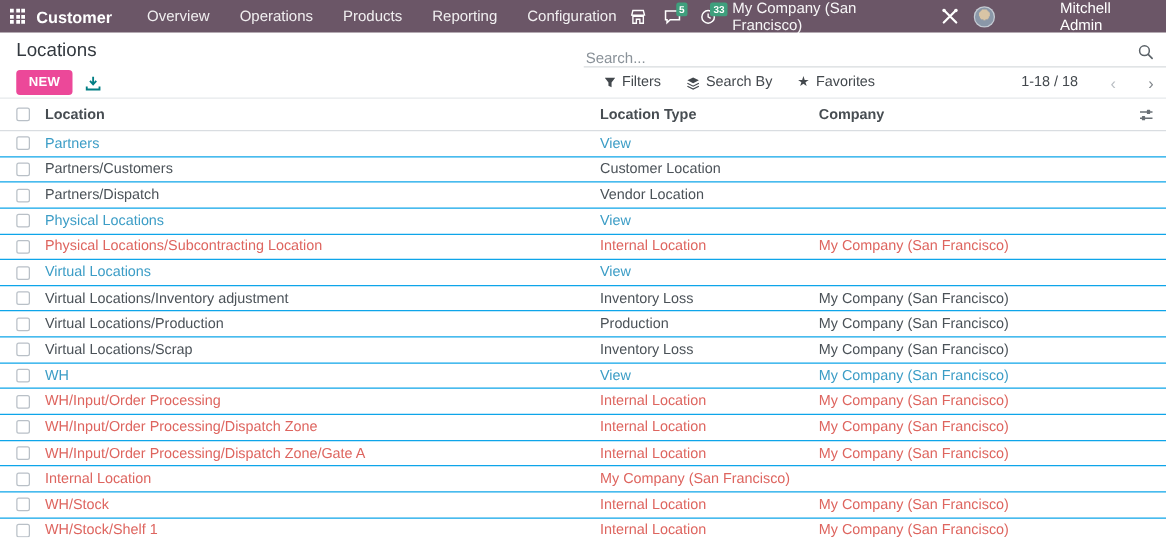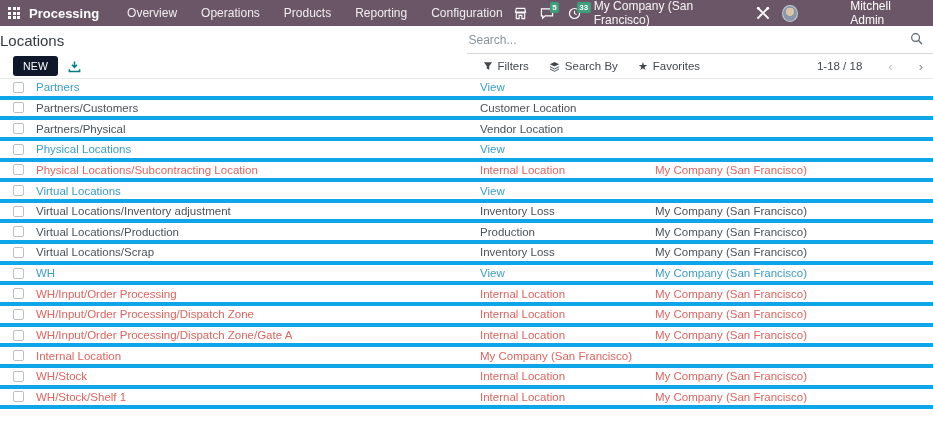--- a/index.html
+++ b/index.html
@@ -38,38 +38,38 @@
   .avatar {
     width: 17px; height: 17px; border-radius: 50%;
     background: radial-gradient(circle at 50% 38%, #d9c4a5 0 35%, #8a97a8 36% 100%);
     border: 1px solid rgba(255,255,255,.5);
   }
   .nav-user { font-size: 12px; cursor: pointer; margin-left: 40px; }
 
   
   .control-panel { border-bottom: 1px solid #e6e9ec; }
   .cp-row1 { height: 28px; display: flex; align-items: center; }
-  .page-title { width: 50%; font-size: 15px; color: #33393f; }
+  .page-title { width: 50%; padding-left: 13px; font-size: 15px; color: #33393f; }
   .search-box {
     flex: 1; height: 100%;
-    display: flex; align-items: center;
+    display: flex; align-items: flex-end;
     border-bottom: 1px solid #d8dbde;
     padding: 0 10px 0 2px;
   }
   .search-input {
     flex: 1; border: 0; outline: none;
     font-family: "Liberation Sans", sans-serif;
     font-size: 12px; color: #495057; background: transparent;
   }
   .search-input::placeholder { color: #8a9299; }
   .cp-row2 { height: 24px; position: relative; display: flex; align-items: center; padding-left: 13px; }
   .btn-new {
-    background: #0f172a; color: #fff; border: none; cursor: pointer;
+    background: #ec4899; color: #fff; border: none; cursor: pointer;
     font-family: "Liberation Sans", sans-serif;
-    font-size: 10.5px; font-weight: 400; letter-spacing: .2px;
+    font-size: 10.5px; font-weight: 700; letter-spacing: .2px;
     padding: 4px 10px; border-radius: 3px;
   }
   .import-btn { margin-left: 10px; cursor: pointer; display: flex; align-items: center; }
   .filter-group {
     position: absolute; left: 50%; margin-left: 16px;
     display: flex; align-items: center; gap: 20px;
   }
   .filter-btn { display: flex; align-items: center; gap: 5px; font-size: 11.5px; font-weight: 400; color: #43484d; cursor: pointer; }
   .star-glyph { font-size: 11px; color: #43484d; line-height: 1; }
   .pager { position: absolute; right: 10px; display: flex; align-items: center; gap: 26px; }
@@ -89,21 +89,21 @@
   }
   .th { cursor: pointer; }
   .cb-cell { display: flex; justify-content: center; }
   .checkbox {
     width: 11px; height: 11px;
     border: 1px solid #b9c0c7; border-radius: 2px;
     background: #fff; cursor: pointer;
   }
   .sliders-cell { display: flex; justify-content: flex-end; padding-right: 10px; cursor: pointer; }
   .tbody { flex: 1; overflow: hidden; }
-  .tr { height: 20.65px; border-bottom: 4px solid #0ea5e9; cursor: pointer; font-size: 11.5px; }
+  .tr { height: 20.65px; border-bottom: 1px solid #0ea5e9; cursor: pointer; font-size: 11.5px; }
   .td { overflow: hidden; white-space: nowrap; text-overflow: ellipsis; padding-right: 8px; }
   .c-default { color: #4b5258; }
   .c-link { color: #3c9dc6; }
   .c-danger { color: #de655f; }
 </style>
 </head>
 <body>
 
 <div class="app">
 
@@ -113,21 +113,21 @@
         <i></i>
           <i></i>
           <i></i>
           <i></i>
           <i></i>
           <i></i>
           <i></i>
           <i></i>
           <i></i>
       </span>
-      <span class="nav-app-name">Processing</span>
+      <span class="nav-app-name">Customer</span>
       <span class="nav-item">Overview</span>
       <span class="nav-item">Operations</span>
       <span class="nav-item">Products</span>
       <span class="nav-item">Reporting</span>
       <span class="nav-item">Configuration</span>
     </div>
     <div class="nav-right">
       <span class="systray-icon">
         <svg width="13" height="13" viewBox="0 0 14 14">
             <path d="M1.5 5.5 L2.5 1.5 H11.5 L12.5 5.5 Z M2.5 6.5 H11.5 V12.5 H8.5 V9 H5.5 V12.5 H2.5 Z" fill="none" stroke="#fff" stroke-width="1.2"></path>
@@ -200,20 +200,35 @@
         </span>
       </div>
       <div class="pager">
         <span class="pager-range">1-18 / 18</span>
         <span class="pager-prev">‹</span>
         <span class="pager-next">›</span>
       </div>
     </div>
   </div>
 
+  <div class="grid-row thead">
+    <div class="cb-cell">
+        <span class="checkbox"></span>
+      </div>
+    <div class="th">Location</div>
+    <div class="th">Location Type</div>
+    <div class="th">Company</div>
+    <div class="sliders-cell">
+      <svg width="12" height="12" viewBox="0 0 12 12">
+          <path d="M1 3.5 H11 M1 8.5 H11" stroke="#6a7076" stroke-width="1.2"></path>
+          <rect x="6.5" y="1.8" width="2.6" height="3.4" rx="0.5" fill="#6a7076"></rect>
+          <rect x="2.5" y="6.8" width="2.6" height="3.4" rx="0.5" fill="#6a7076"></rect>
+        </svg>
+    </div>
+  </div>
   <div class="tbody">
   <div class="grid-row tr">
     <div class="cb-cell">
           <span class="checkbox"></span>
         </div>
     <div class="td cell-location c-link">Partners</div>
     <div class="td cell-type c-link">View</div>
     <div class="td cell-company c-link"></div>
     <div></div>
   </div>
@@ -225,21 +240,21 @@
     <div class="td cell-location c-default">Partners/Customers</div>
     <div class="td cell-type c-default">Customer Location</div>
     <div class="td cell-company c-default"></div>
     <div></div>
   </div>
 
   <div class="grid-row tr">
     <div class="cb-cell">
           <span class="checkbox"></span>
         </div>
-    <div class="td cell-location c-default">Partners/Physical</div>
+    <div class="td cell-location c-default">Partners/Dispatch</div>
     <div class="td cell-type c-default">Vendor Location</div>
     <div class="td cell-company c-default"></div>
     <div></div>
   </div>
 
   <div class="grid-row tr">
     <div class="cb-cell">
           <span class="checkbox"></span>
         </div>
     <div class="td cell-location c-link">Physical Locations</div>

